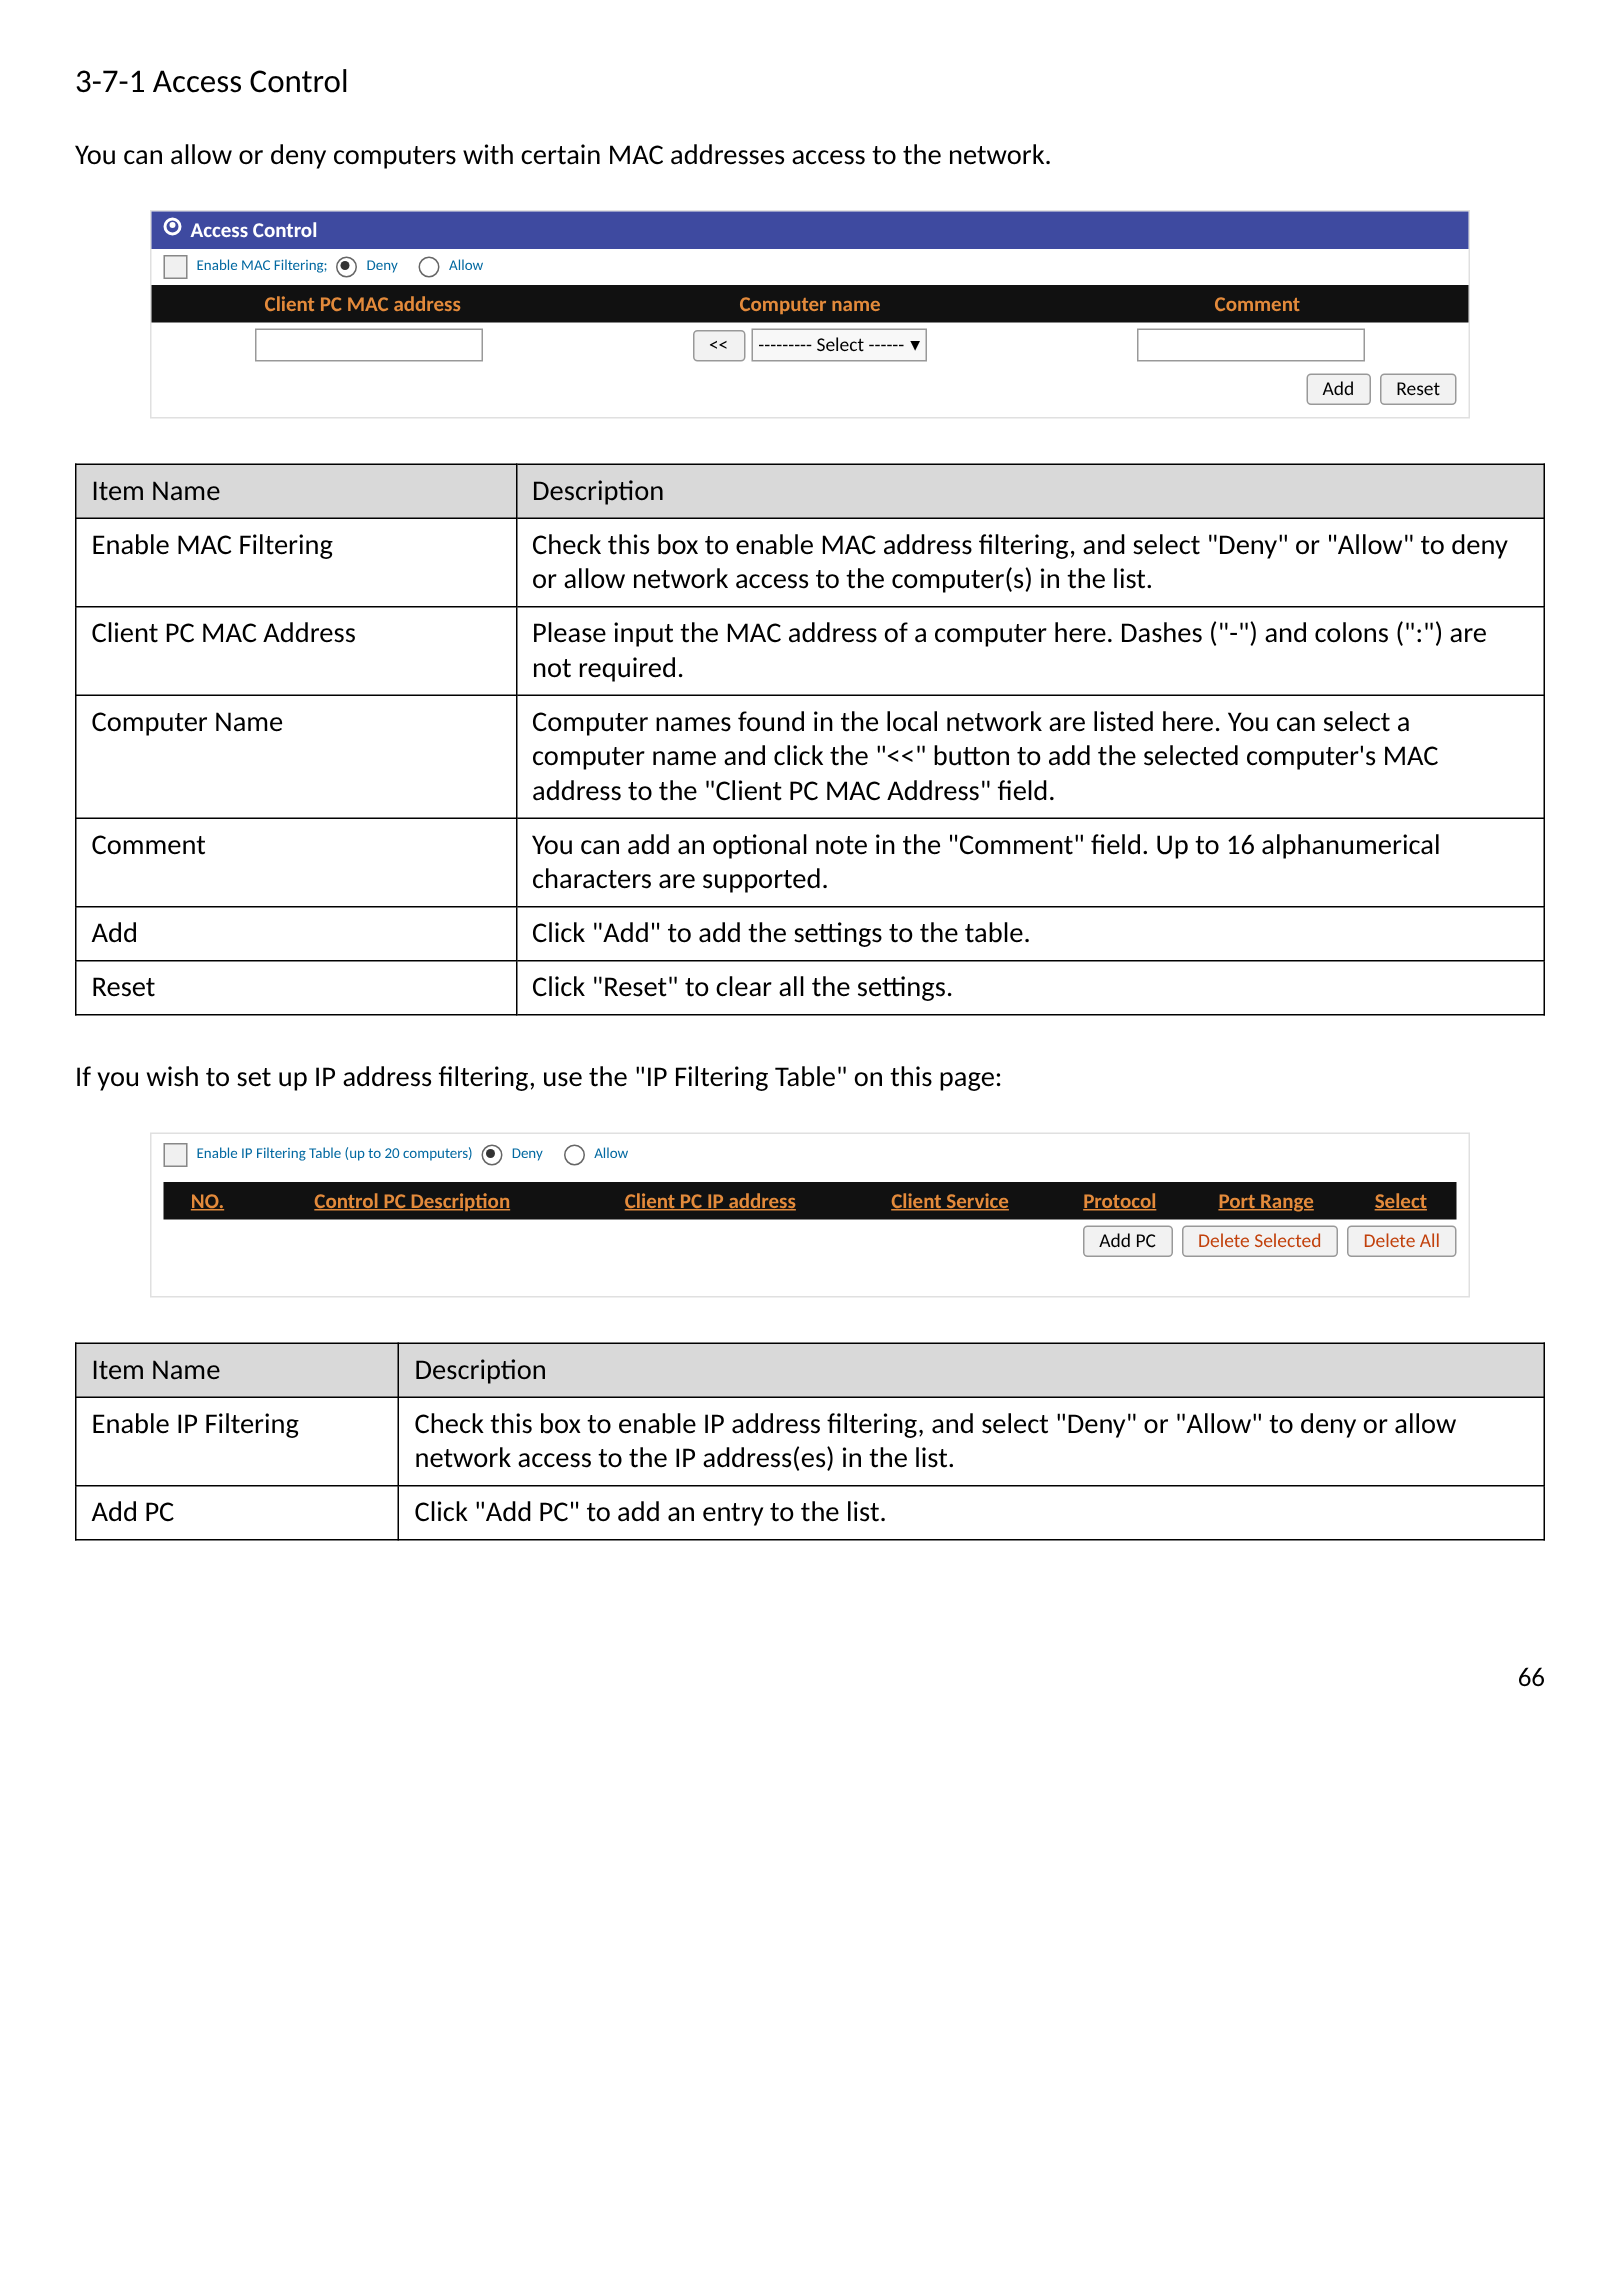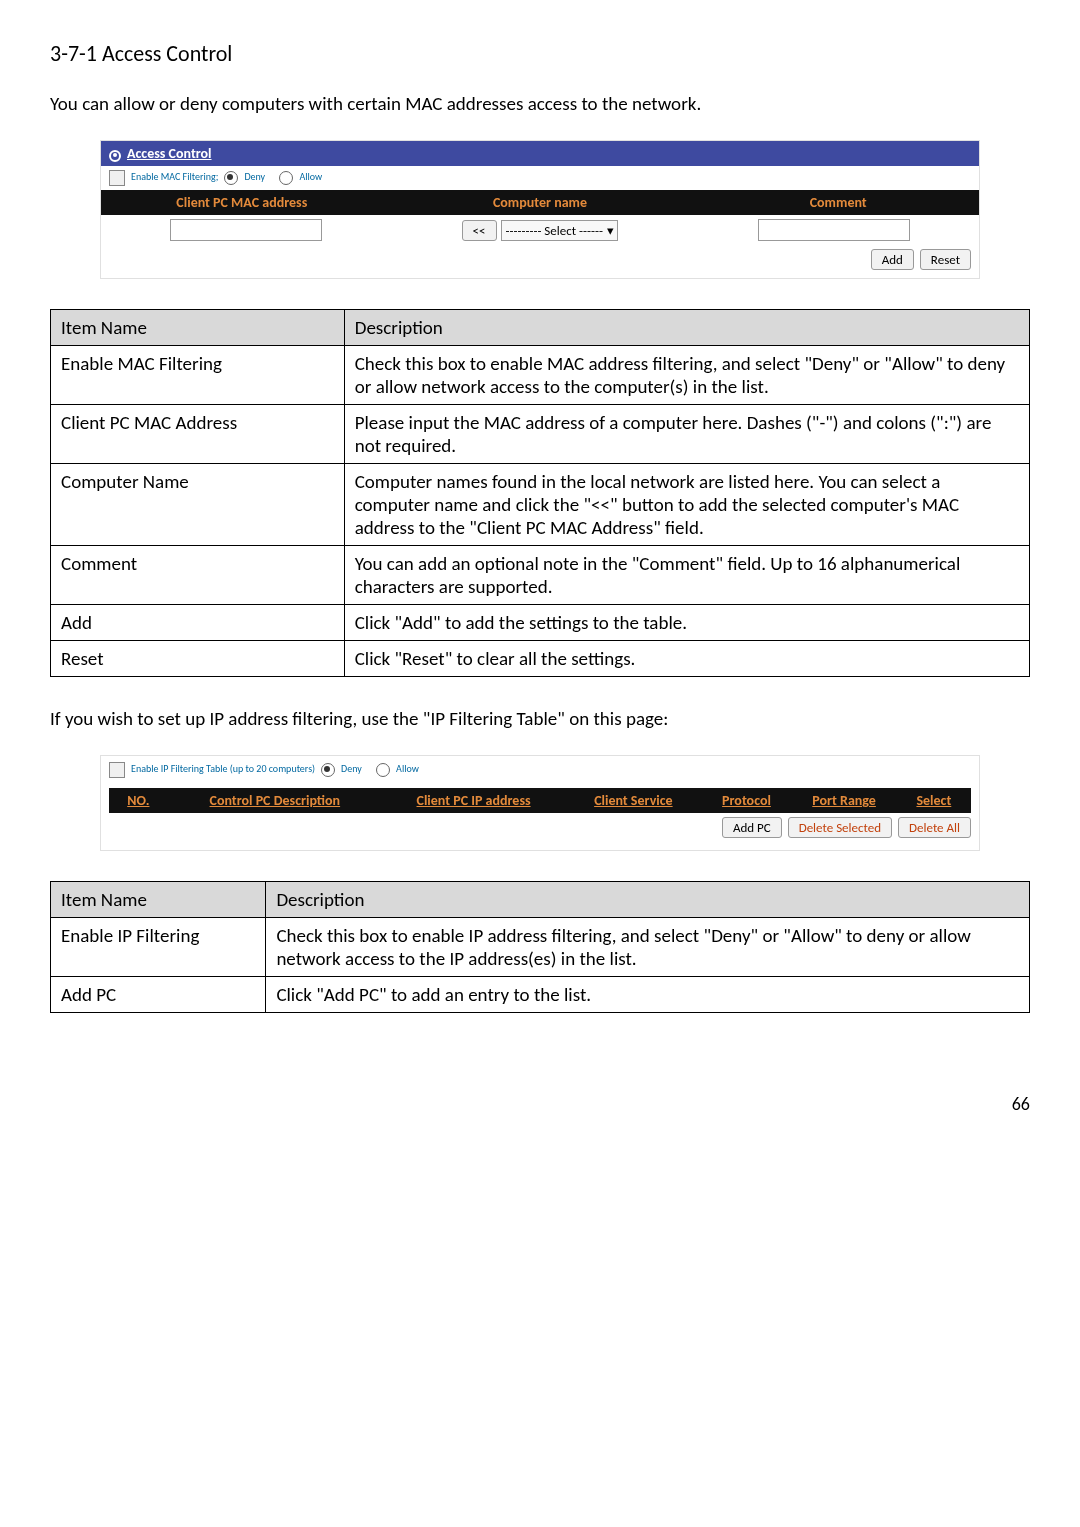--- a/index.html
+++ b/index.html
@@ -24,23 +24,22 @@
     margin: 0 50px 30px 50px;
     border: 1px solid #e0e0e0;
     font-size: 14px;
   }
   .panel-titlebar {
     background: #3e4aa0;
     color: #fff;
     font-weight: bold;
     padding: 4px 8px;
     display: flex;
-    align-items: flex-end;
+    align-items: flex-start;
     gap: 6px;
-    text-decoration: underline;
   }
   .bullet {
     display: inline-block;
     width: 12px; height: 12px;
     border: 2px solid #fff;
     border-radius: 50%;
     box-sizing: border-box;
   }
   .bullet.dot::after {
     content:"";
@@ -238,21 +237,21 @@
       </tr>
   <tr>
         <td>Reset</td>
         <td>Click "Reset" to clear all the settings.</td>
       </tr>
 </tbody>
   </table>
 
 <p class="intro">If you wish to set up IP address filtering, use the "IP Filtering Table" on this page:</p>
 
-<div class="panel" style="padding:6px 8px 4px;">
+<div class="panel" style="padding:6px 8px 18px;">
   <div class="filter-row" style="padding:0 0 10px 0;">
     <span class="checkbox"></span>
     <span>Enable IP Filtering Table (up to 20 computers) </span>
     <span class="radio selected"></span>
     <span>Deny</span>
     &nbsp;
     <span class="radio"></span>
     <span>Allow</span>
   </div>
   <div class="ipfilter-header">

